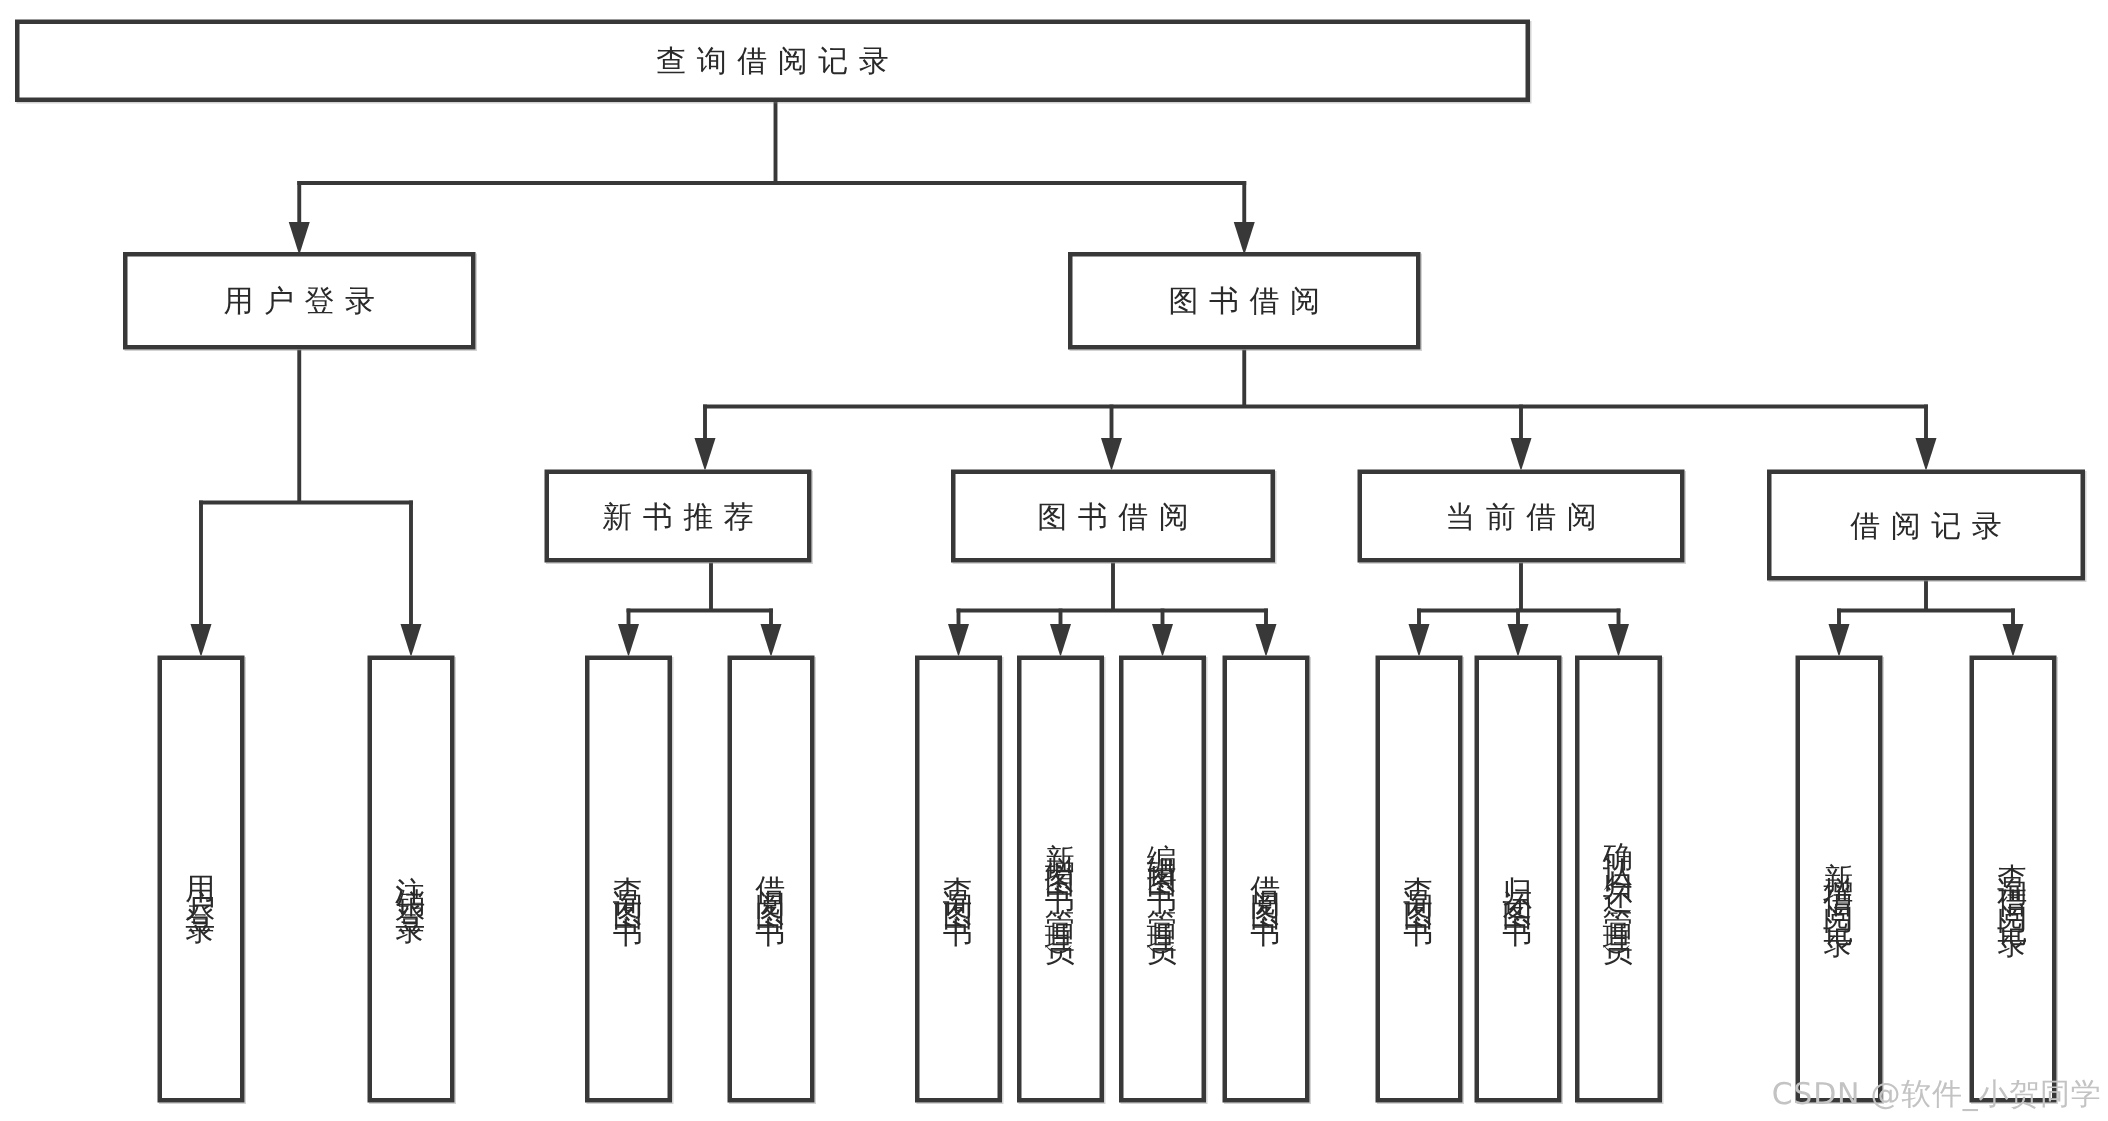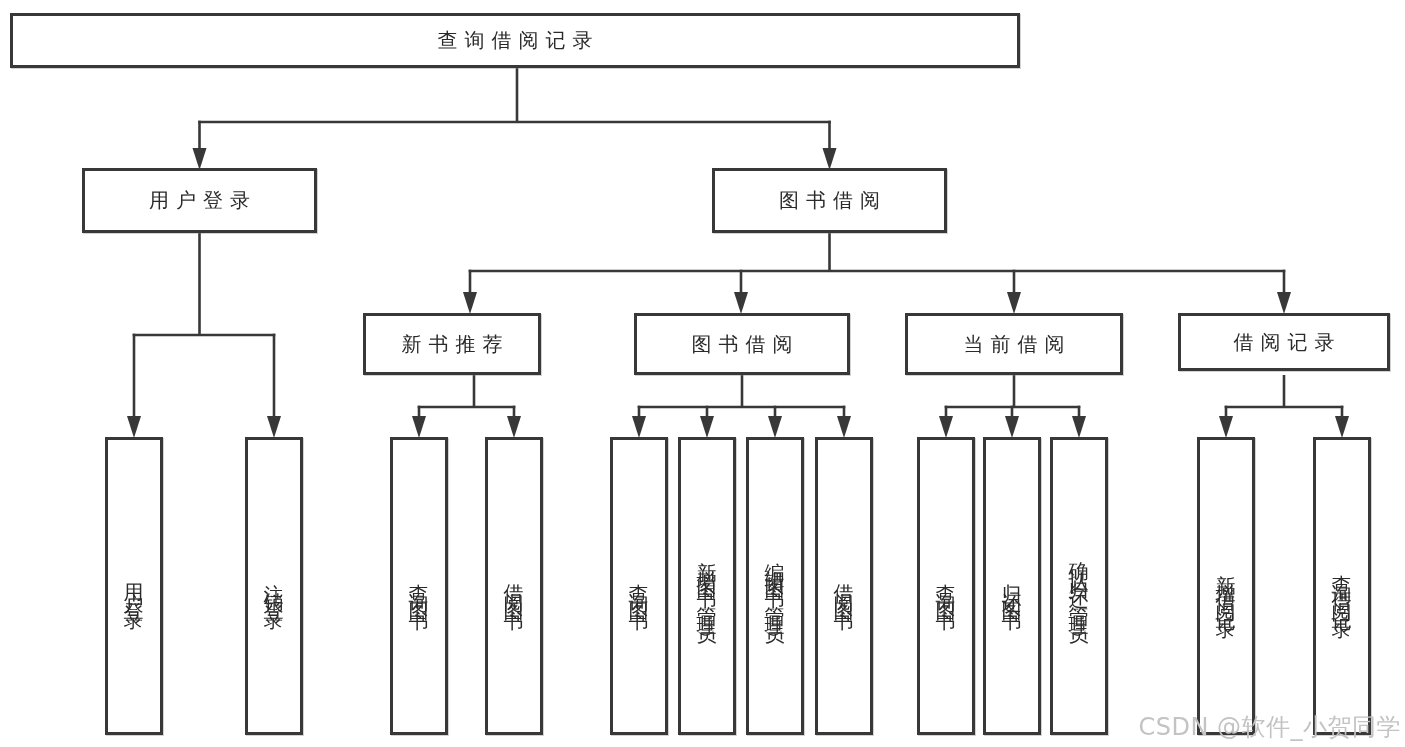--- a/index.html
+++ b/index.html
@@ -37,21 +37,21 @@
     letter-spacing: 9px;
     line-height: 1;
     white-space: nowrap;
   }
   .watermark {
     position: absolute;
     right: 4px;
     bottom: 4px;
     z-index: 10;
     color: #c3c3c3;
-    font-size: 24px;
+    font-size: 20px;
     letter-spacing: 0.5px;
     white-space: nowrap;
   }
 </style>
 </head>
 <body>
 
 <div class="canvas">
 
   <svg class="connectors" viewBox="0 0 1405 747" xmlns="http://www.w3.org/2000/svg">
@@ -125,21 +125,21 @@
   </svg>
 
   <div class="node hnode" style="left:10px; top:13px; width:1010px; height:55px;">查询借阅记录</div>
 
   <div class="node hnode" style="left:82px; top:168px; width:235px; height:65px;">用户登录</div>
   <div class="node hnode" style="left:712px; top:168px; width:235px; height:65px;">图书借阅</div>
 
   <div class="node hnode" style="left:363px; top:313px; width:178px; height:62px;">新书推荐</div>
   <div class="node hnode" style="left:634px; top:313px; width:216px; height:62px;">图书借阅</div>
   <div class="node hnode" style="left:905px; top:313px; width:218px; height:62px;">当前借阅</div>
-  <div class="node hnode" style="left:1178px; top:313px; width:212px; height:58px;">借阅记录</div>
+  <div class="node hnode" style="left:1178px; top:313px; width:212px; height:74px;">借阅记录</div>
 
   <div class="node vnode" style="left:105px; top:437px; width:58px; height:298px;">用户登录</div>
   <div class="node vnode" style="left:245px; top:437px; width:58px; height:298px;">注销登录</div>
 
   <div class="node vnode" style="left:390px; top:437px; width:58px; height:298px;">查询图书</div>
   <div class="node vnode" style="left:485px; top:437px; width:58px; height:298px;">借阅图书</div>
 
   <div class="node vnode" style="left:610px; top:437px; width:58px; height:298px;">查询图书</div>
   <div class="node vnode" style="left:678px; top:437px; width:58px; height:298px;">新增图书（管理员）</div>
   <div class="node vnode" style="left:746px; top:437px; width:58px; height:298px;">编辑图书（管理员）</div>

